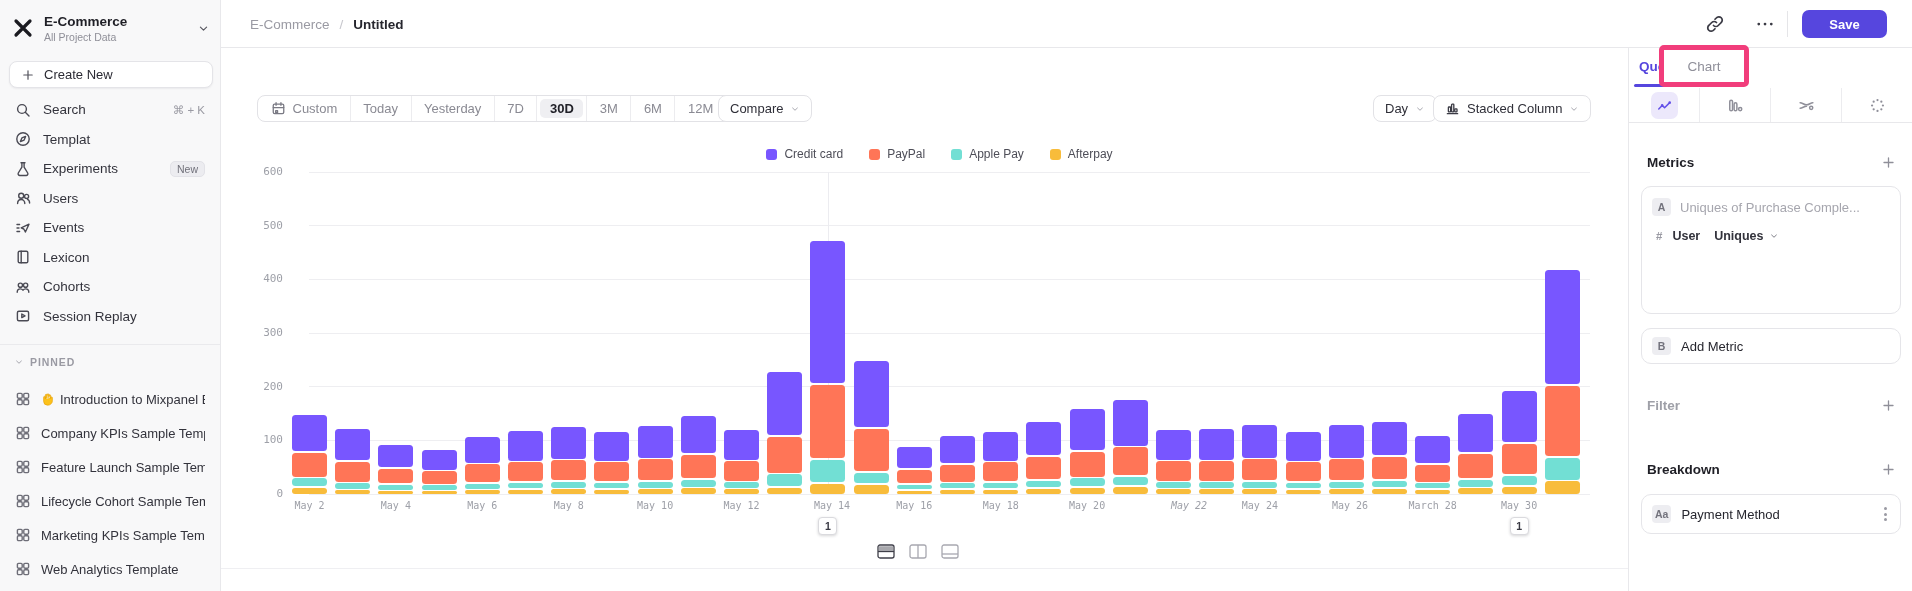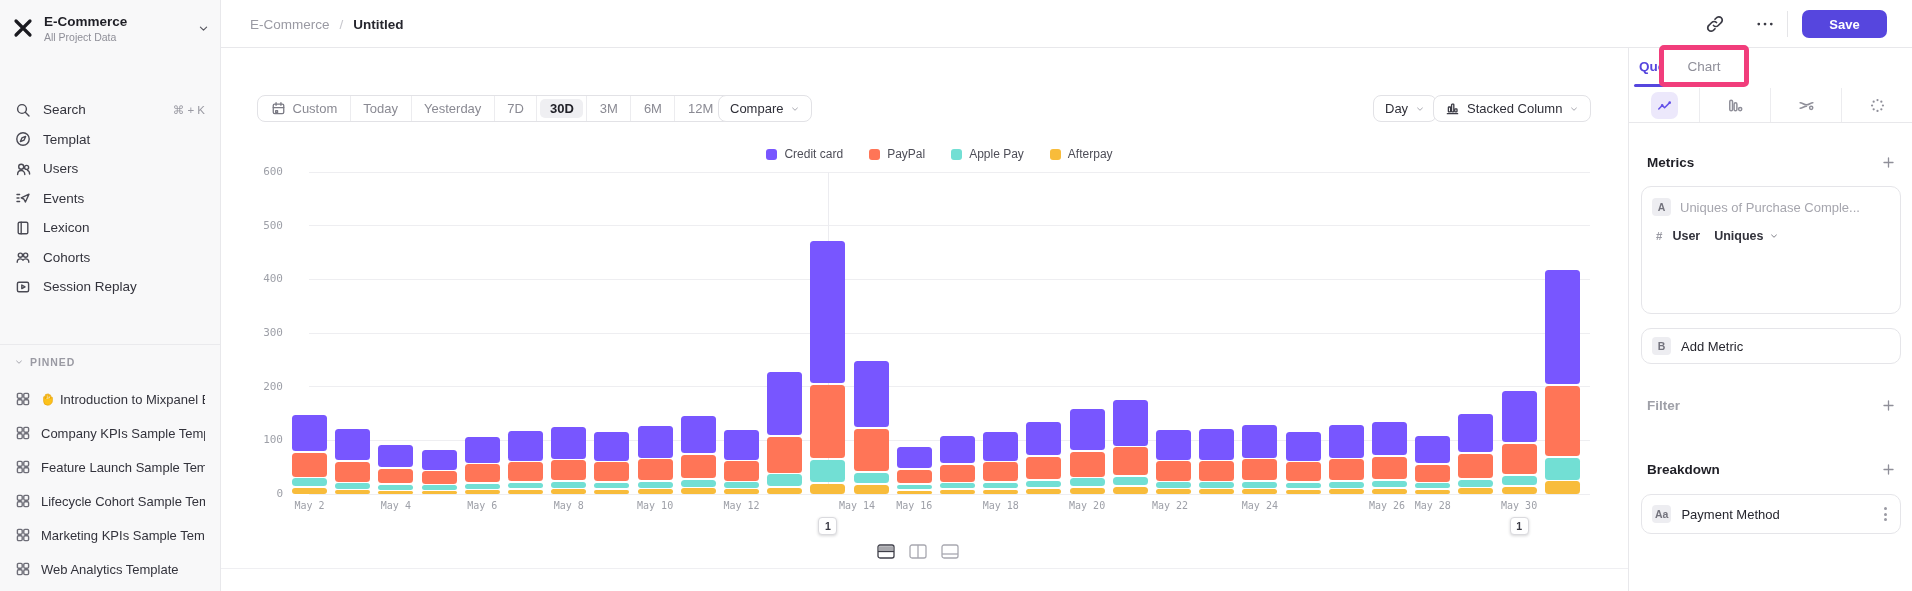--- a/index.html
+++ b/index.html
@@ -130,39 +130,56 @@
       <div>
         <div class="proj-name">E-Commerce</div>
         <div class="proj-sub">All Project Data</div>
       </div>
       <span class="proj-chev">
           <svg viewBox="0 0 16 16" fill="none" stroke="currentColor" stroke-width="1.4" stroke-linecap="round" stroke-linejoin="round" width="100%" height="100%">
             <path d="M4.2 6.4L8 10l3.8-3.6"></path>
           </svg>
         </span>
     </div>
+    <button class="create-new">
+      <span class="ic">
+          <svg viewBox="0 0 16 16" fill="none" stroke="currentColor" stroke-width="1.4" stroke-linecap="round" stroke-linejoin="round" width="100%" height="100%">
+            <path d="M8 3.2v9.6M3.2 8h9.6"></path>
+          </svg>
+        </span>
+      <span>Create New</span>
+    </button>
     <nav id="nav-list">
         <div class="nav-item">
           <span class="nicon">
             <svg viewBox="0 0 16 16" fill="none" stroke="currentColor" stroke-width="1.4" stroke-linecap="round" stroke-linejoin="round" width="100%" height="100%">
               <circle cx="7" cy="7" r="4.4"></circle>
               <path d="M10.3 10.3L14 14"></path>
             </svg>
           </span>
           <span>Search</span>
           <span class="nshort">⌘ + K</span>
         </div>
         <div class="nav-item">
           <span class="nicon">
             <svg viewBox="0 0 16 16" fill="none" stroke="currentColor" stroke-width="1.4" stroke-linecap="round" stroke-linejoin="round" width="100%" height="100%">
               <circle cx="8" cy="8" r="6.2"></circle>
               <path d="M10.6 5.4L9.1 9.1 5.4 10.6 6.9 6.9z"></path>
             </svg>
           </span>
           <span>Templat</span>
+        </div>
+        <div class="nav-item">
+          <span class="nicon">
+            <svg viewBox="0 0 16 16" fill="none" stroke="currentColor" stroke-width="1.4" stroke-linecap="round" stroke-linejoin="round" width="100%" height="100%">
+              <path d="M6 1.8h4M6.9 1.8v4.3L3.3 12a1.7 1.7 0 0 0 1.5 2.5h6.4a1.7 1.7 0 0 0 1.5-2.5L9.1 6.1V1.8"></path>
+            </svg>
+          </span>
+          <span>Experiments</span>
+          <span class="nbadge">New</span>
         </div>
         <div class="nav-item">
           <span class="nicon">
             <svg viewBox="0 0 16 16" fill="none" stroke="currentColor" stroke-width="1.4" stroke-linecap="round" stroke-linejoin="round" width="100%" height="100%">
               <circle cx="6.2" cy="5.8" r="2.5"></circle>
               <path d="M2.6 13.6c0-2.5 1.6-4.1 3.6-4.1s3.6 1.6 3.6 4.1"></path>
               <circle cx="11.6" cy="6.4" r="2"></circle>
               <path d="M12.4 9.4c1.4.4 2.2 1.9 2.2 3.7"></path>
             </svg>
           </span>
@@ -552,28 +569,28 @@
         <div class="seg-rect" style="left: 1255.8px; width: 35px; bottom: 0px; height: 12.89px; background: rgb(248, 188, 59);"></div>
         <div class="seg-rect" style="left: 1255.8px; width: 35px; bottom: 14.49px; height: 21.4767px; background: rgb(114, 223, 212);"></div>
         <div class="seg-rect" style="left: 1255.8px; width: 35px; bottom: 37.5667px; height: 70.85px; background: rgb(255, 117, 87);"></div>
         <div class="seg-rect" style="left: 1255.8px; width: 35px; bottom: 110.017px; height: 113.783px; background: rgb(120, 86, 255);"></div>
         <div class="xlab" style="left: -11.5px;">May 2</div>
         <div class="xlab" style="left: 74.9px;">May 4</div>
         <div class="xlab" style="left: 161.3px;">May 6</div>
         <div class="xlab" style="left: 247.7px;">May 8</div>
         <div class="xlab" style="left: 334.1px;">May 10</div>
         <div class="xlab" style="left: 420.5px;">May 12</div>
-        <div class="xlab" style="left: 536px;">May 14</div>
+        <div class="xlab" style="left: 511px;">May 14</div>
         <div class="xlab" style="left: 593.3px;">May 16</div>
         <div class="xlab" style="left: 679.7px;">May 18</div>
         <div class="xlab" style="left: 766.1px;">May 20</div>
-        <div class="xlab" style="left: 849px;">May 22</div>
+        <div class="xlab" style="left: 868px; font-style: italic;">May 22</div>
         <div class="xlab" style="left: 938.9px;">May 24</div>
-        <div class="xlab" style="left: 1066px;">May 26</div>
-        <div class="xlab" style="left: 1111.7px;">May 28</div>
+        <div class="xlab" style="left: 1029px;">May 26</div>
+        <div class="xlab" style="left: 1111.7px;">March 28</div>
         <div class="xlab" style="left: 1198.1px;">May 30</div>
         <div class="ann" style="left: 529.4px;">1</div>
         <div class="ann" style="left: 1220.6px;">1</div>
       </div>
 
     <div class="toggles" id="toggles">
         <button class="tgl sel">
           <span style="width:18px;height:15px">
             <svg viewBox="0 0 18 15" fill="none" stroke="currentColor" stroke-width="1.3" width="100%" height="100%">
               <rect x="1" y="1" width="16" height="13" rx="2"></rect>

